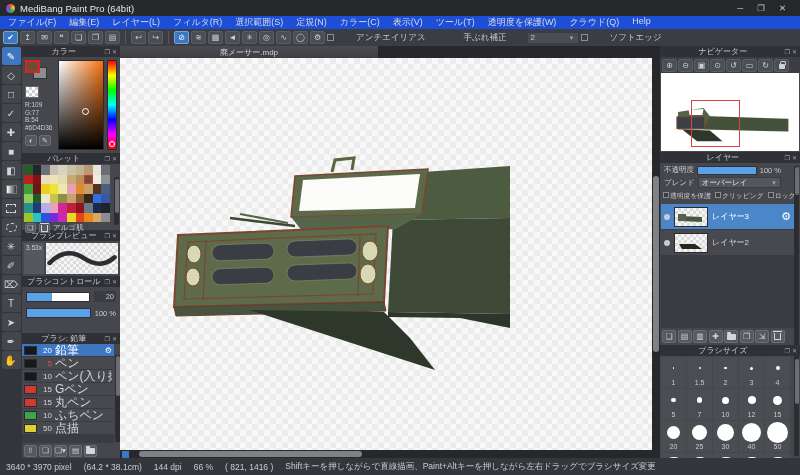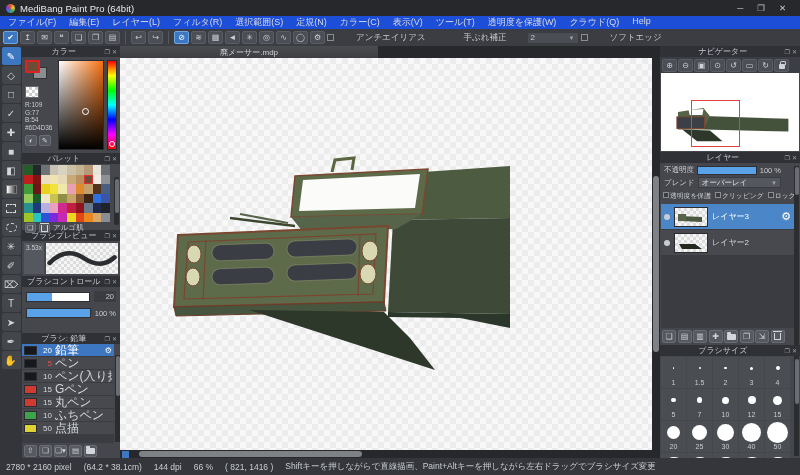--- a/index.html
+++ b/index.html
@@ -810,20 +810,20 @@
             </div>
         </div>
         <div class="bsscroll">
             <span class="thumbv"></span>
           </div>
       </div>
     </div>
   </div>
 
   <div class="statusbar">
-    <span>2780 * 2160 pixel</span>
+    <span>3640 * 3970 pixel</span>
     <span>(64.2 * 38.1cm)</span>
     <span>144 dpi</span>
     <span>66 %</span>
     <span>( 821, 1416 )</span>
     <span>Shiftキーを押しながらで直線描画、Paint+Altキーを押しながら左右ドラッグでブラシサイズ変更</span>
   </div>
 </div>
 
 </body></html>

